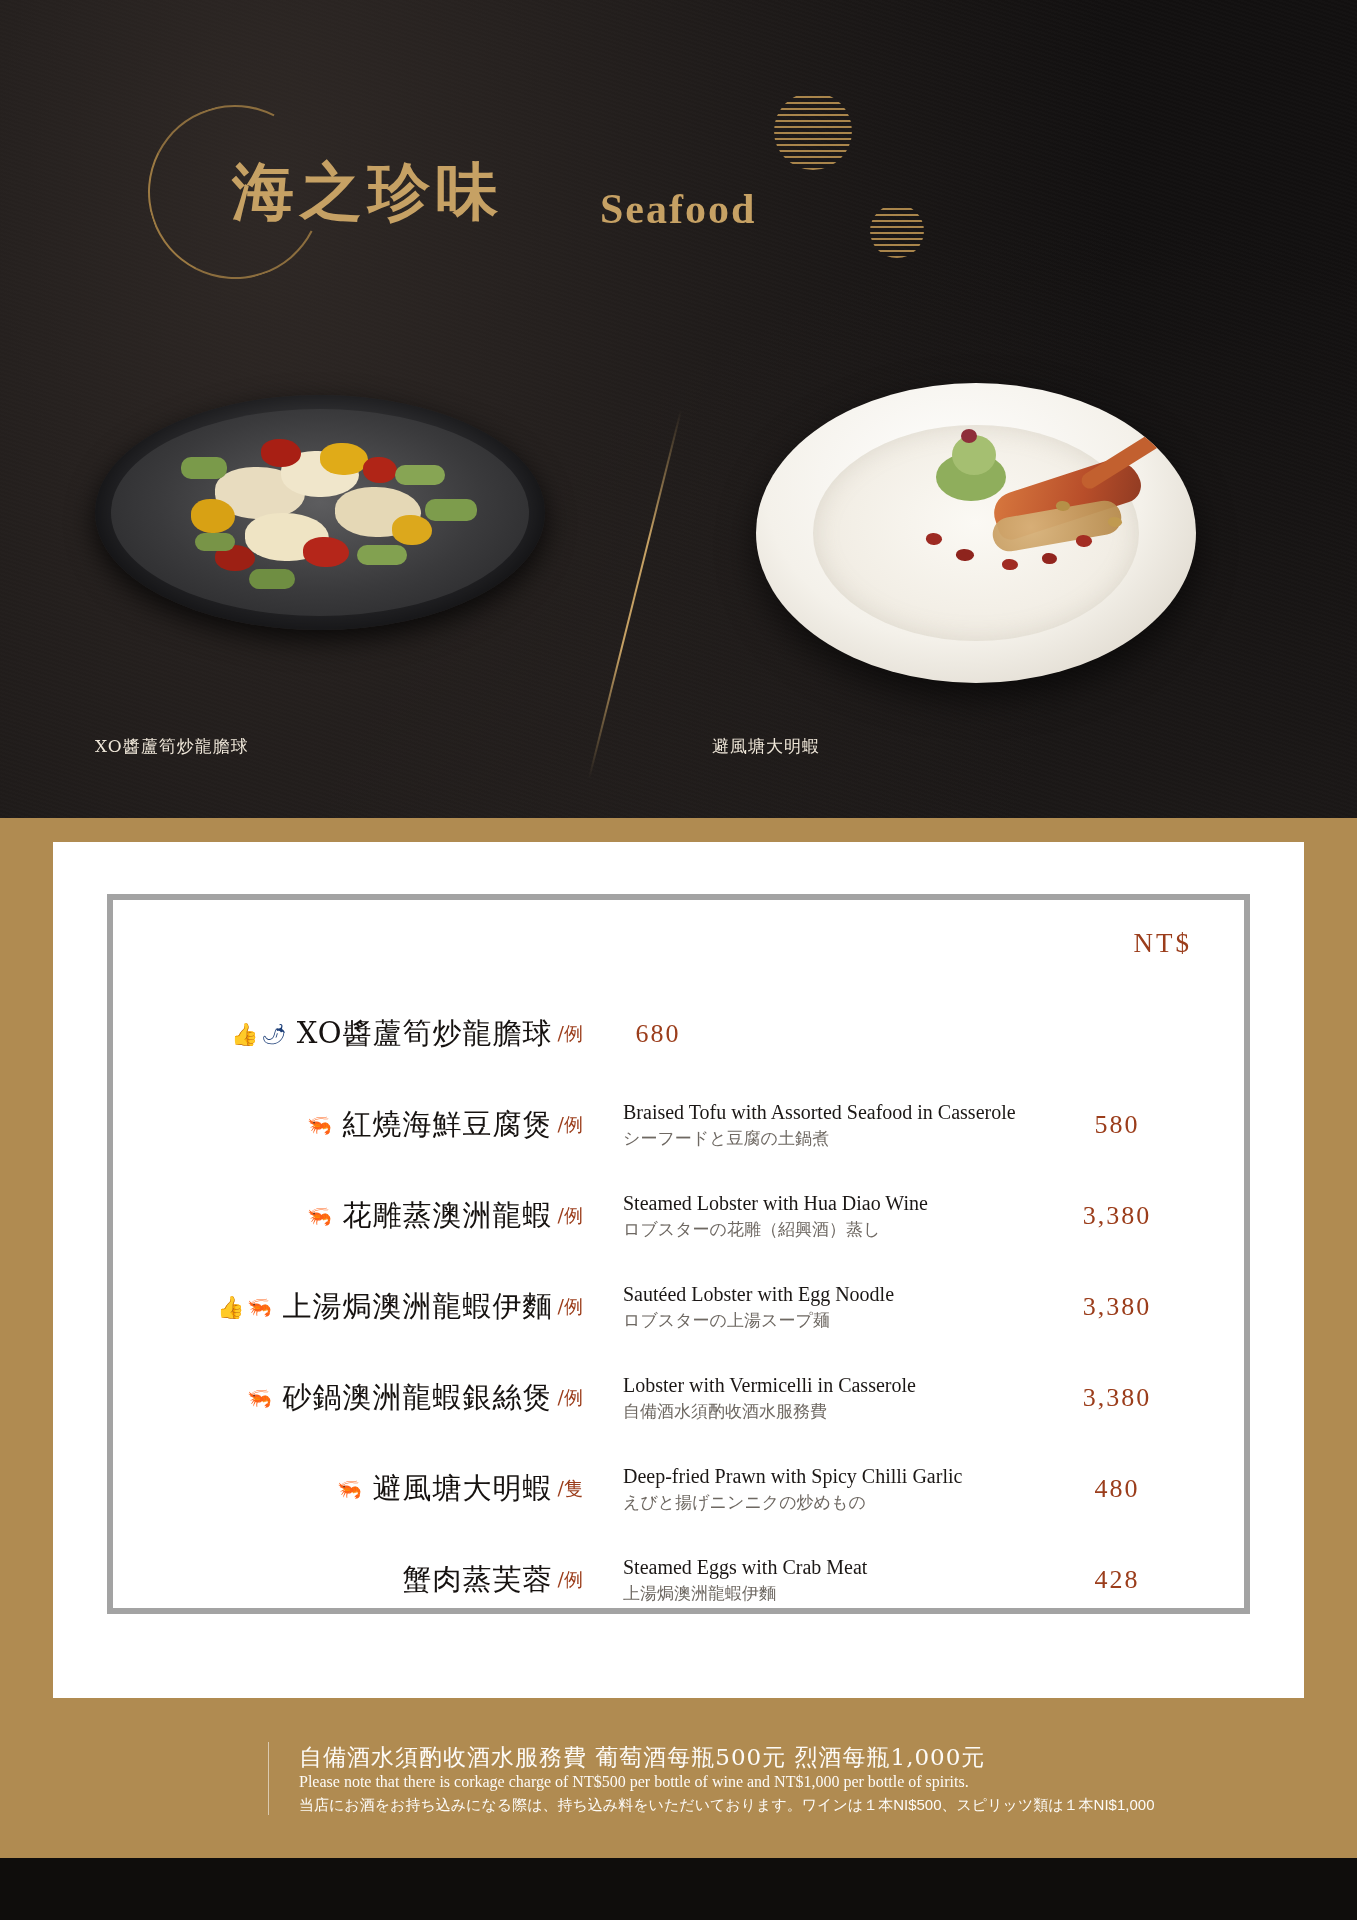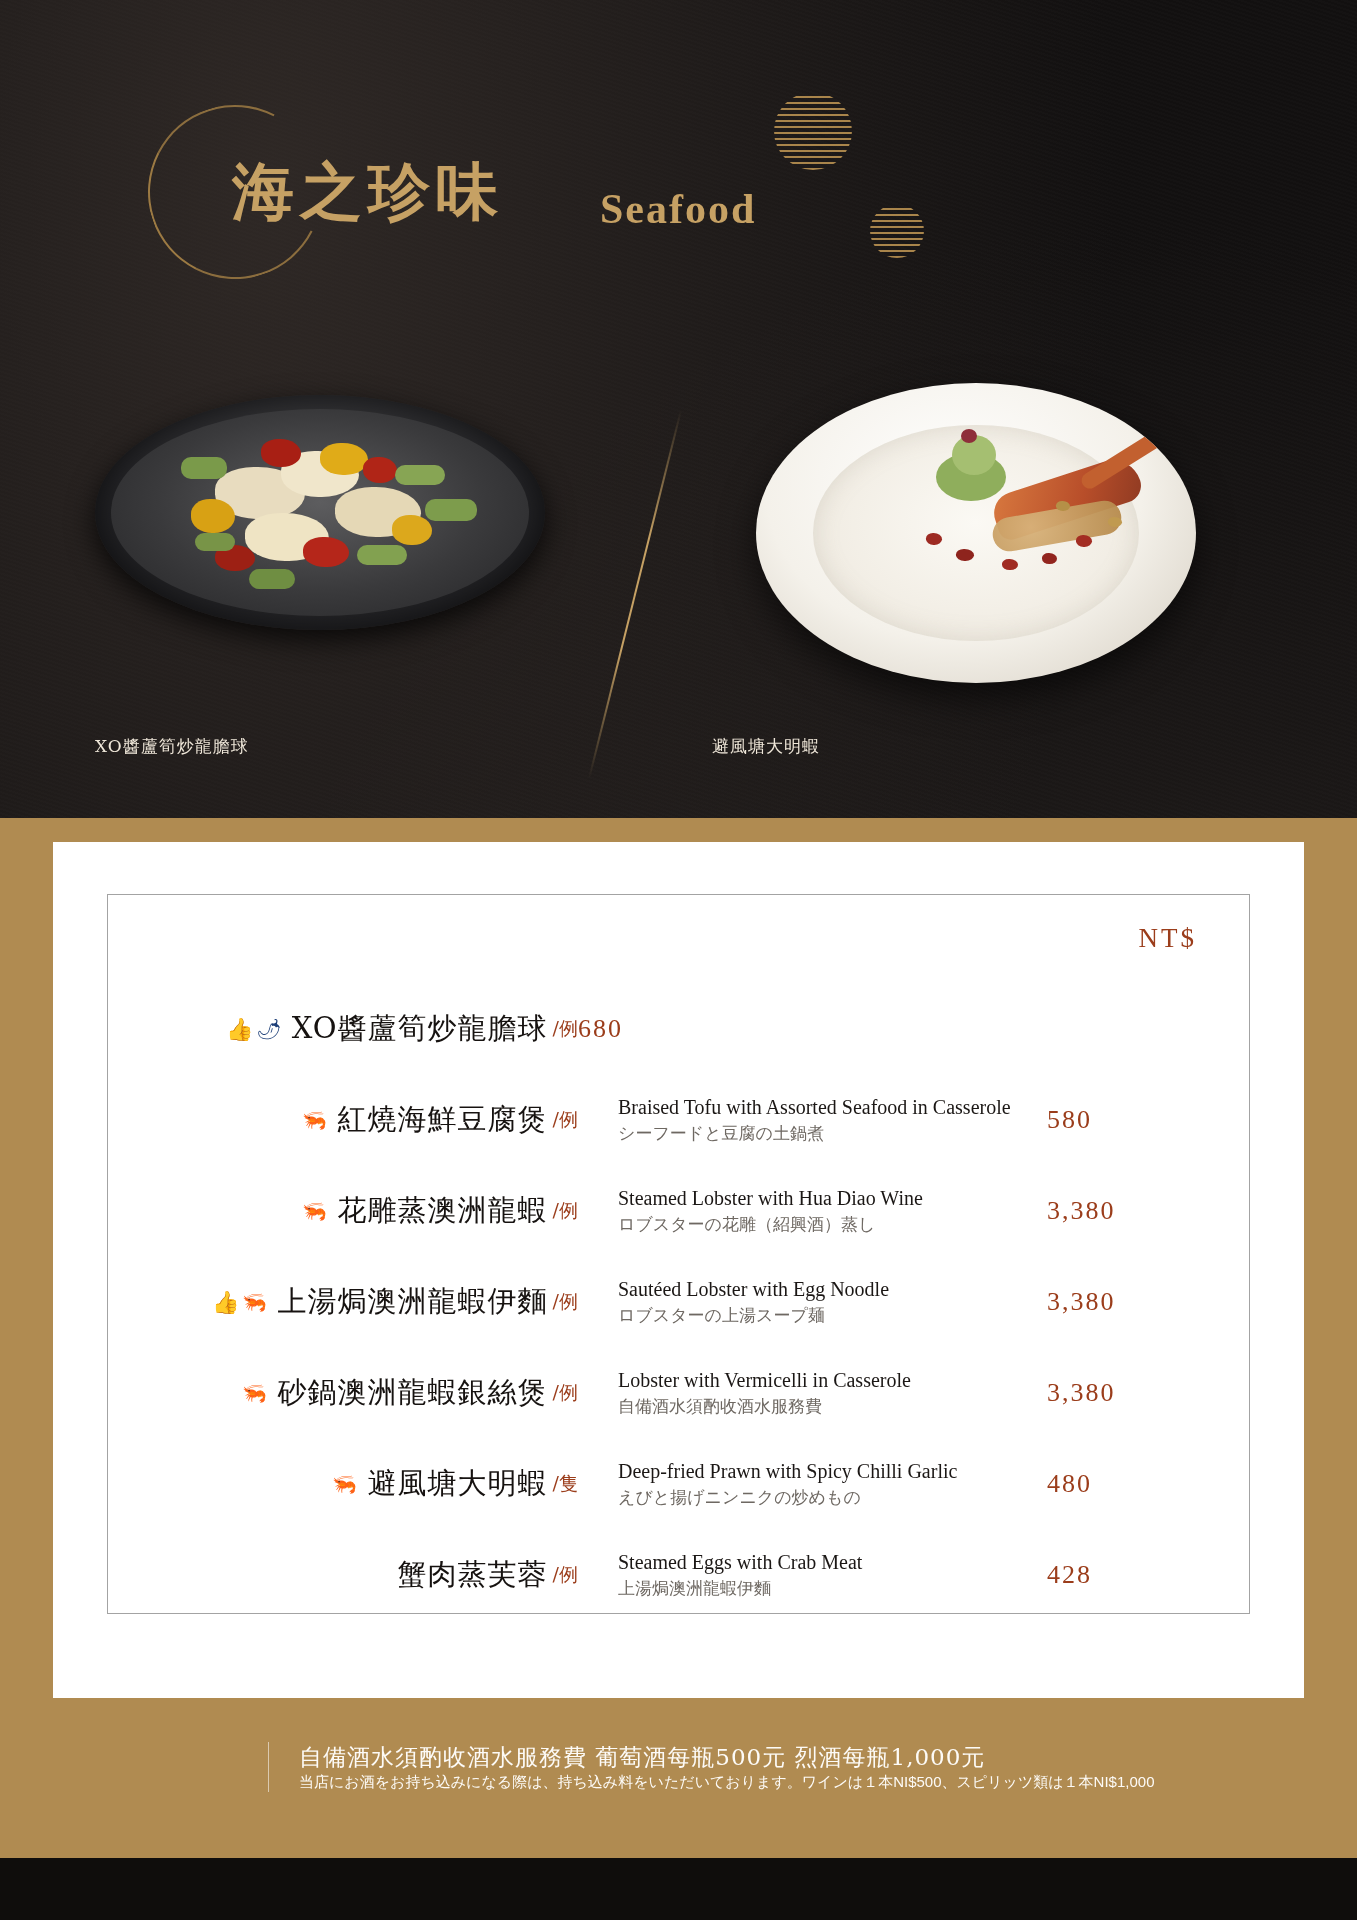--- a/index.html
+++ b/index.html
@@ -179,21 +179,21 @@
     width: 1251px;
     height: 856px;
     background: #ffffff;
   }
   .menu-frame {
     position: absolute;
     left: 54px;
     top: 52px;
     right: 54px;
     bottom: 84px;
-    border: 1px solid #a3a3a3;
+    border: 6px solid #a3a3a3;
   }
   .nt-label {
     position: absolute;
     right: 52px;
     top: 28px;
     font-size: 27px;
     letter-spacing: 3px;
     color: #9b3d1b;
     font-family: "Liberation Serif", serif;
   }
@@ -266,21 +266,21 @@
   }
   .desc-jp {
     font-size: 17px;
     color: #6e6862;
     font-family: "DejaVu Serif", "Liberation Serif", serif;
     line-height: 1.3;
     margin-top: 2px;
   }
   .row-price {
     width: 150px;
-    text-align: left;
+    text-align: center;
     font-size: 26px;
     letter-spacing: 2px;
     color: #9b3d1b;
     font-family: "Liberation Serif", serif;
   }
 
   .origin-note {
     position: absolute;
     left: 0; right: 0;
     bottom: 36px;
@@ -492,16 +492,17 @@
           <div class="row-price">428</div>
         </div>
 
       </div>
     </div>
 
   </div>
 
   <div class="footer">
     <div class="footer-line1">自備酒水須酌收酒水服務費  葡萄酒每瓶500元  烈酒每瓶1,000元</div>
+    <div class="footer-line2">Please note that there is corkage charge of NT$500 per bottle of wine and NT$1,000 per bottle of spirits.</div>
     <div class="footer-line3">当店にお酒をお持ち込みになる際は、持ち込み料をいただいております。ワインは１本NI$500、スピリッツ類は１本NI$1,000</div>
   </div>
 
 </div>
 
 </body></html>

